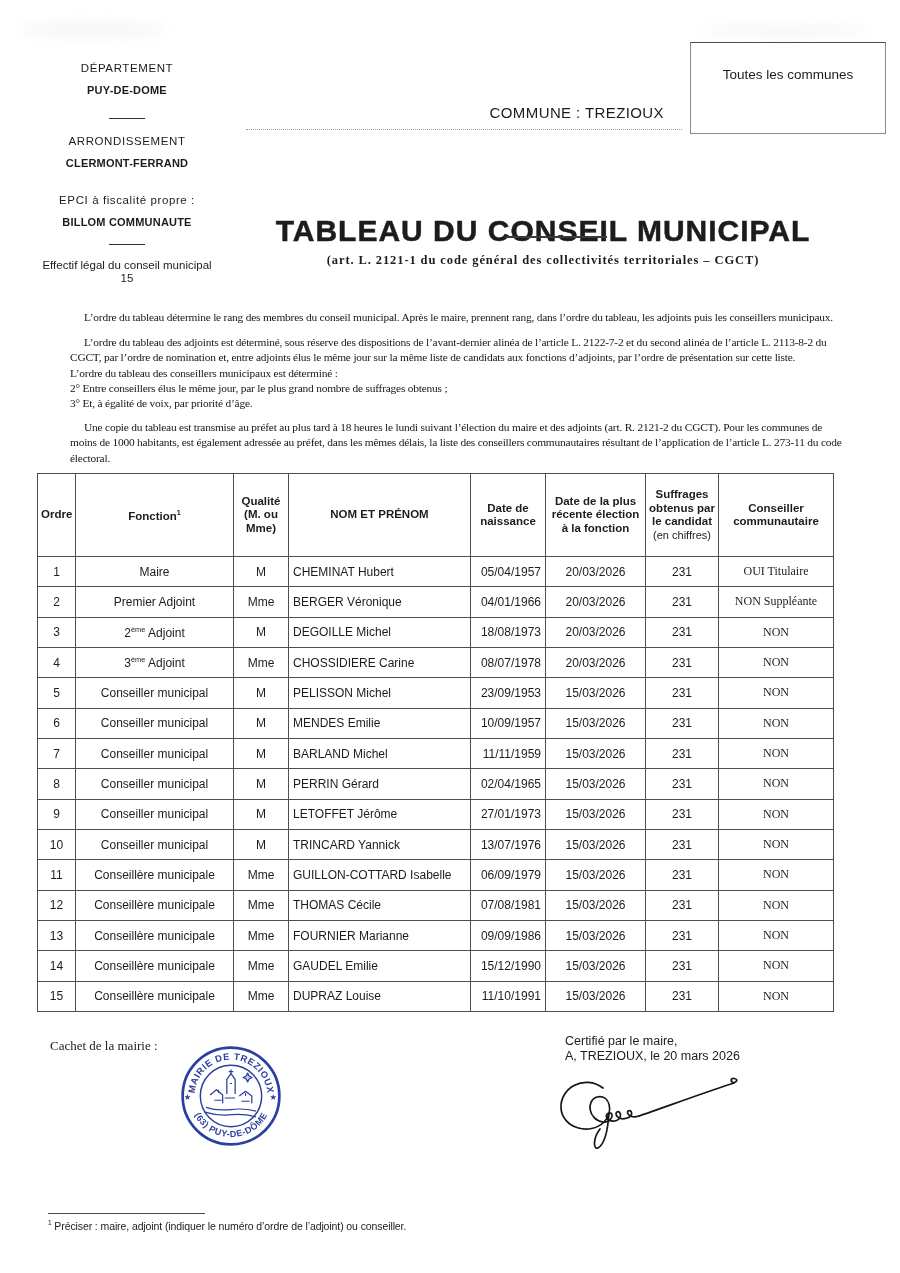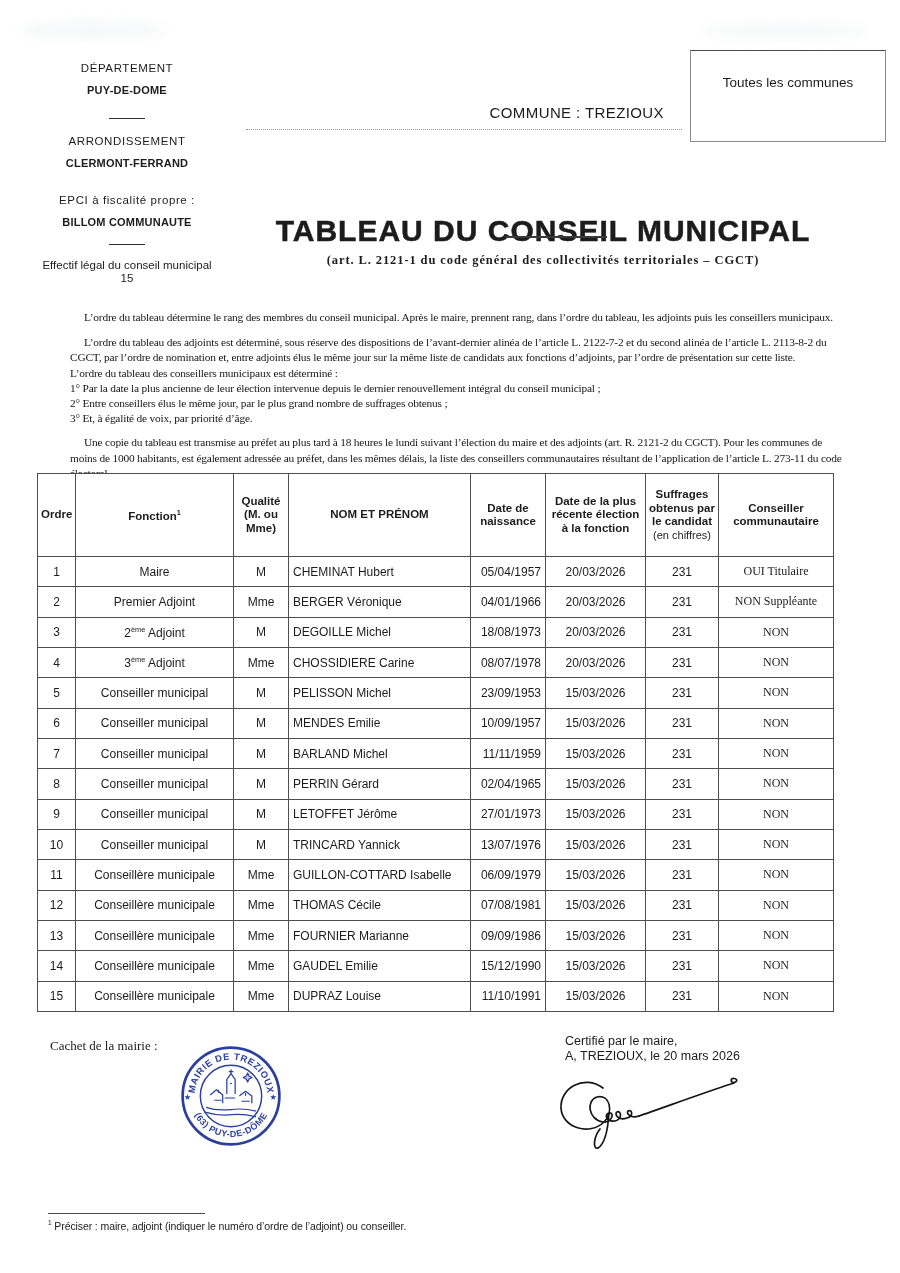--- a/index.html
+++ b/index.html
@@ -18,21 +18,21 @@
   .hdr-label{font-size:11.5px;letter-spacing:.6px;}
   .hdr-value{font-size:11px;font-weight:bold;letter-spacing:.2px;}
   .hdr-rule{width:36px;margin:0 auto;border-top:1.6px solid #2e2e2e;height:0;}
   .mt9{margin-top:9px;} .mt16{margin-top:16px;} .mt21{margin-top:21px;}
   .mt24{margin-top:24px;} .mt15{margin-top:15px;} .mt14{margin-top:14px;}
 
   .commune{left:264px;top:84px;width:400px;text-align:right;font-size:15px;letter-spacing:.4px;margin-top:20px;}
   .dotline{left:246px;top:129px;width:436px;border-top:1.6px dotted #9a9a9a;height:0;}
 
   .communes-box{
-    left:690px;top:50px;width:196px;height:92px;box-sizing:border-box;
+    left:690px;top:42px;width:196px;height:92px;box-sizing:border-box;
     border:1.5px solid #8a8a8a;border-top-color:#4c4c4c;background:#fff;
     display:flex;align-items:center;justify-content:center;padding-bottom:28px;
     font-size:13.5px;
   }
 
   .title-wrap{left:236px;top:166px;width:614px;text-align:center;margin-top:48px;}
   .title-main{font-size:30px;font-weight:bold;letter-spacing:1px;-webkit-text-stroke:.5px #1c1c1c;}
   .title-sub{font-family:"Liberation Serif",serif;font-weight:bold;font-size:12.5px;letter-spacing:.9px;margin-top:5px;}
   .title-rule{left:505px;top:236px;width:102px;border-top:2px solid #3a3a3a;height:0;}
 
@@ -96,21 +96,20 @@
     <div class="title-main">TABLEAU DU CONSEIL MUNICIPAL</div>
     <div class="title-sub">(art. L. 2121-1 du code général des  collectivités territoriales – CGCT)</div>
   </div>
   <div class="abs title-rule"></div>
 
   <div class="abs intro">
     <div class="para">L’ordre du tableau détermine le rang des membres du conseil municipal. Après le maire, prennent rang, dans l’ordre du tableau, les adjoints puis les conseillers municipaux.</div>
     <div class="gap10"></div>
     <div class="para">L’ordre du tableau des adjoints est déterminé, sous réserve des dispositions de l’avant-dernier alinéa de l’article L. 2122-7-2 et du second alinéa de l’article L. 2113-8-2 du CGCT, par l’ordre de nomination et, entre adjoints élus le même jour sur la même liste de candidats aux fonctions d’adjoints, par l’ordre de présentation sur cette liste.</div>
     <div>L’ordre du tableau des conseillers municipaux est déterminé :</div>
-    <div>1° Par la date la plus ancienne de leur élection intervenue depuis le dernier renouvellement intégral du conseil municipal ;</div>
     <div>2° Entre conseillers élus le même jour, par le plus grand nombre de suffrages obtenus ;</div>
     <div>3° Et, à égalité de voix, par priorité d’âge.</div>
     <div class="gap9"></div>
     <div class="para">Une copie du tableau est transmise au préfet au plus tard à 18 heures le lundi suivant l’élection du maire et des adjoints (art. R. 2121-2 du CGCT). Pour les communes de moins de 1000 habitants, est également adressée au préfet, dans les mêmes délais, la liste des conseillers communautaires résultant de l’application de l’article L. 273-11 du code électoral.</div>
   </div>
 
   <div class="abs tbl-wrap">
     <table class="council">
       <colgroup>
         <col style="width:38px">

